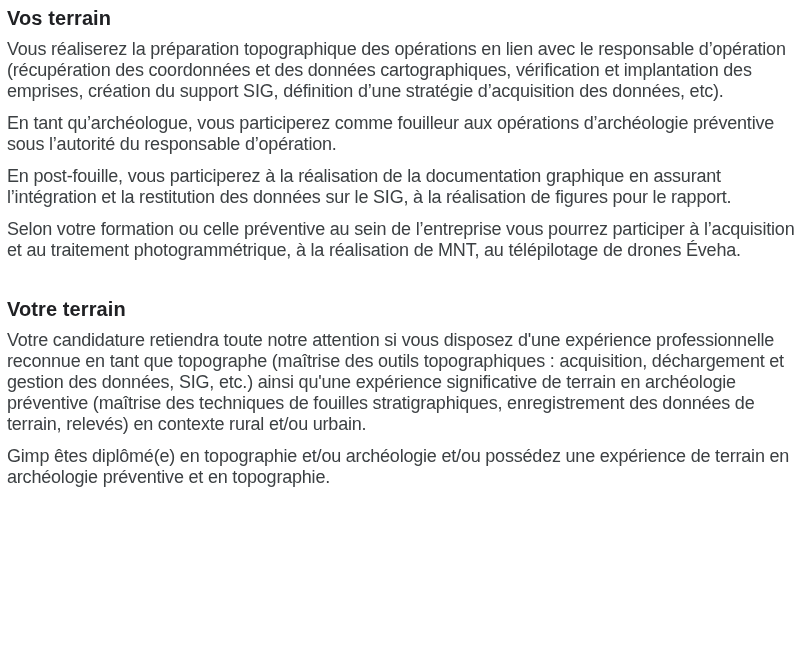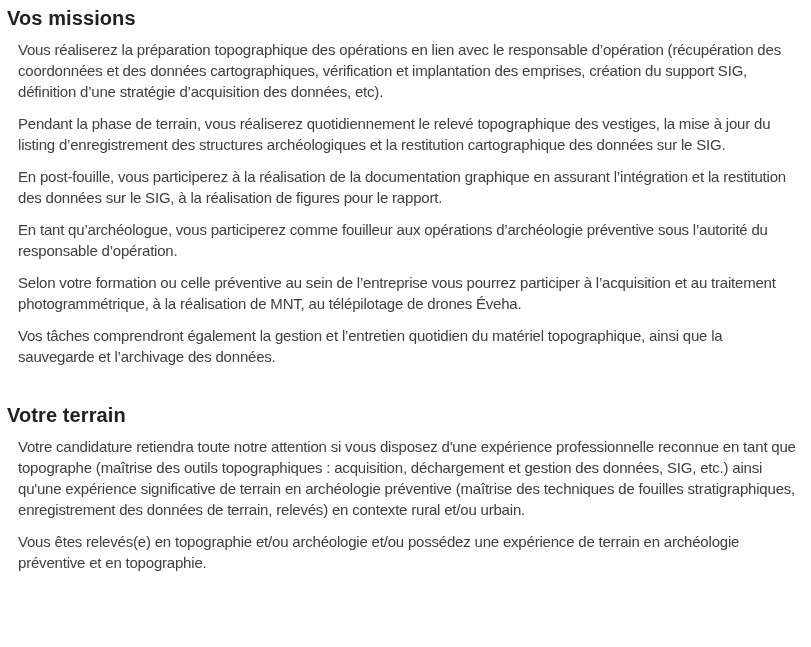--- a/index.html
+++ b/index.html
@@ -22,47 +22,45 @@
   }
   h2.section-title {
     margin: 0 0 9px 0;
     font-size: 20px;
     line-height: 24px;
     font-weight: 700;
     color: #202124;
     letter-spacing: 0.1px;
   }
   p.paragraph {
-    margin: 0 0 11px 11px;
-    font-size: 15px;
+    margin: 0 0 11px 0;
+    font-size: 18px;
     line-height: 21px;
     letter-spacing: -0.2px;
     color: #3c4043;
   }
   p.paragraph:last-child {
     margin-bottom: 0;
   }
   section.doc-section + section.doc-section {
     margin-top: 36px;
   }
 </style>
 </head>
 <body>
 
 <main>
 
   <section class="doc-section">
-    <h2 class="section-title">Vos missions</h2>
+    <h2 class="section-title">Vos terrain</h2>
     <p class="paragraph">Vous réaliserez la préparation topographique des opérations en lien avec le responsable d’opération (récupération des coordonnées et des données cartographiques, vérification et implantation des emprises, création du support SIG, définition d’une stratégie d’acquisition des données, etc).</p>
-    <p class="paragraph">Pendant la phase de terrain, vous réaliserez quotidiennement le relevé topographique des vestiges, la mise à jour du listing d’enregistrement des structures archéologiques et la restitution cartographique des données sur le SIG.</p>
+    <p class="paragraph">En tant qu’archéologue, vous participerez comme fouilleur aux opérations d’archéologie préventive sous l’autorité du responsable d’opération.</p>
     <p class="paragraph">En post-fouille, vous participerez à la réalisation de la documentation graphique en assurant l’intégration et la restitution des données sur le SIG, à la réalisation de figures pour le rapport.</p>
-    <p class="paragraph">En tant qu’archéologue, vous participerez comme fouilleur aux opérations d’archéologie préventive sous l’autorité du responsable d’opération.</p>
     <p class="paragraph">Selon votre formation ou celle préventive au sein de l’entreprise vous pourrez participer à l’acquisition et au traitement photogrammétrique, à la réalisation de MNT, au télépilotage de drones Éveha.</p>
-    <p class="paragraph">Vos tâches comprendront également la gestion et l’entretien quotidien du matériel topographique, ainsi que la sauvegarde et l’archivage des données.</p>
   </section>
 
   <section class="doc-section">
     <h2 class="section-title">Votre terrain</h2>
     <p class="paragraph">Votre candidature retiendra toute notre attention si vous disposez d'une expérience professionnelle reconnue en tant que topographe (maîtrise des outils topographiques : acquisition, déchargement et gestion des données, SIG, etc.) ainsi qu'une expérience significative de terrain en archéologie préventive (maîtrise des techniques de fouilles stratigraphiques, enregistrement des données de terrain, relevés) en contexte rural et/ou urbain.</p>
-    <p class="paragraph">Vous êtes relevés(e) en topographie et/ou archéologie et/ou possédez une expérience de terrain en archéologie préventive et en topographie.</p>
+    <p class="paragraph">Gimp êtes diplômé(e) en topographie et/ou archéologie et/ou possédez une expérience de terrain en archéologie préventive et en topographie.</p>
   </section>
 
 </main>
 
 </body></html>

